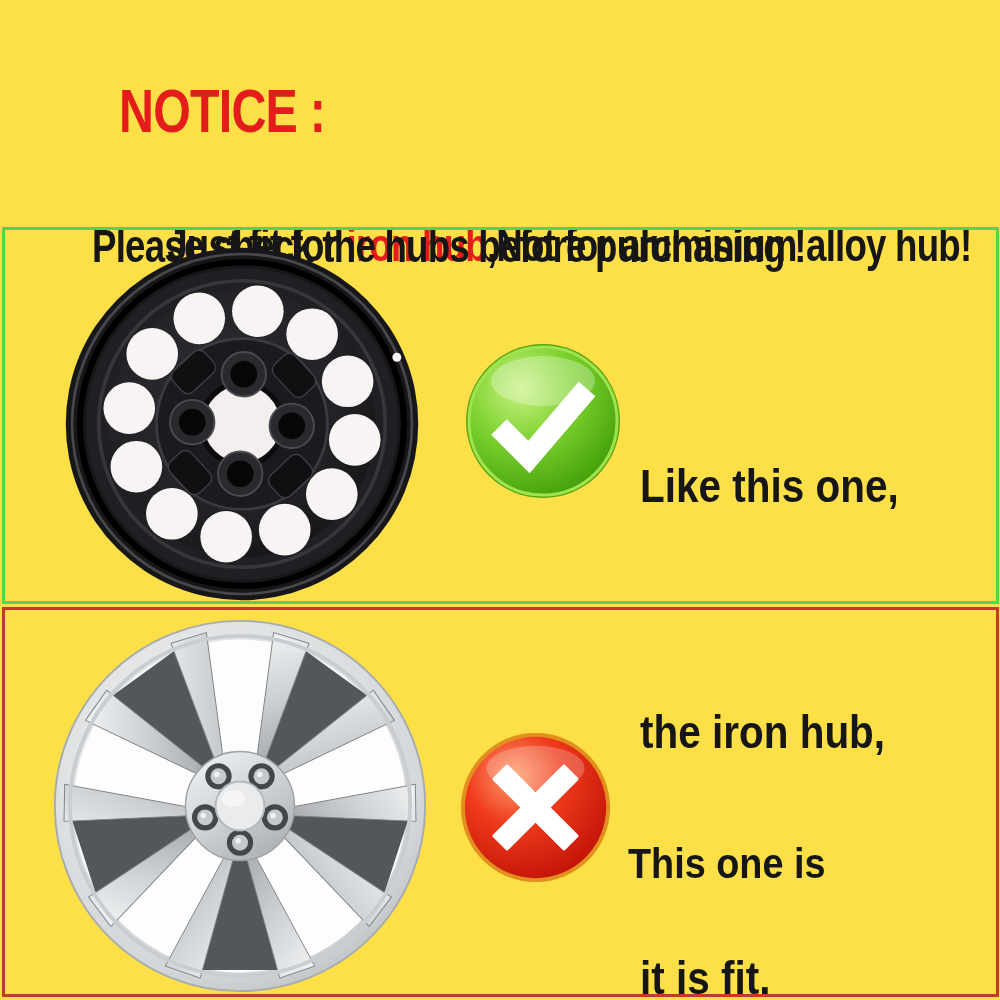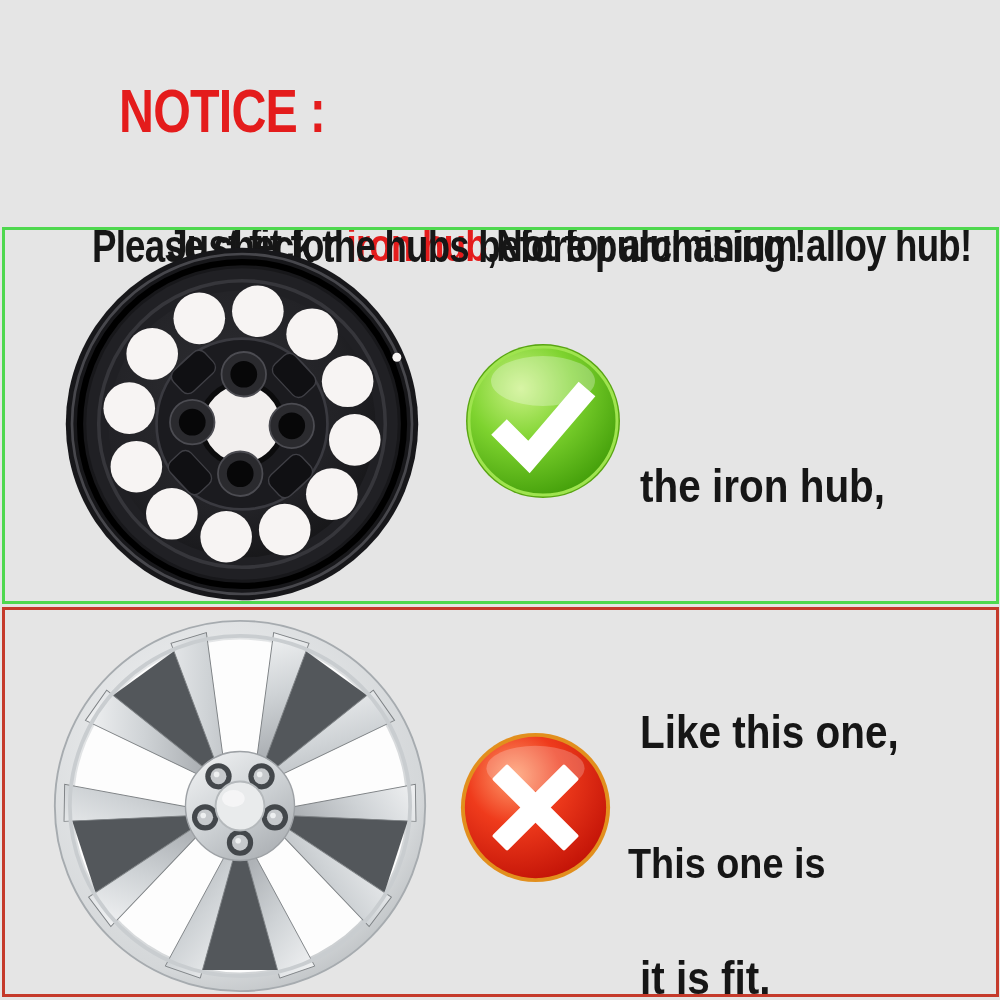--- a/index.html
+++ b/index.html
@@ -1,18 +1,18 @@
 <!DOCTYPE html>
 <html><head>
 <meta charset="utf-8">
 <style>
   html,body{margin:0;padding:0;background:#ffffff;}
   .page{
     position:relative;width:1000px;height:1000px;overflow:hidden;
-    background:#e5e5e5;
+    background:#fde047;
     font-family:"Liberation Sans","DejaVu Sans",sans-serif;
     color:#161616;
   }
   .abs{position:absolute;}
   .condensed{display:inline-block;transform-origin:0 50%;}
   .sx78{transform:scaleX(.78);}
   .sx88{transform:scaleX(.88);}
   .sx90{transform:scaleX(.90);}
   .notice-title{
     left:22px;top:6px;font-size:62px;line-height:70px;font-weight:700;
@@ -126,22 +126,22 @@
         <stop offset="100%" stop-color="#3f9b07"></stop>
       </radialGradient>
     </defs>
     <circle cx="80" cy="80" r="77" fill="#58a512"></circle>
     <circle cx="80" cy="80" r="74" fill="url(#chkGrad)" stroke="#9fe44f" stroke-width="3"></circle>
     <ellipse cx="80" cy="40" rx="52" ry="25" fill="#ffffff" opacity="0.28"></ellipse>
     <path d="M36,86 L66,116 L124,48" fill="none" stroke="#ffffff" stroke-width="22" stroke-linecap="butt" stroke-linejoin="miter"></path>
   </svg>
 
   <div class="abs ptext fit-text">
+    <span class="row"><span class="condensed sx88">Like this one,</span></span>
     <span class="row"><span class="condensed sx88">the iron hub,</span></span>
-    <span class="row"><span class="condensed sx88">Like this one,</span></span>
     <span class="row"><span class="condensed sx88">it is fit.</span></span>
   </div>
 
   <div class="panel panel-nofit"></div>
 
   <svg class="abs" style="left:52px;top:618px;" width="376" height="376" viewBox="0 0 400 400">
     <defs>
       <linearGradient id="silv" x1="0" y1="0" x2="0.7" y2="1">
         <stop offset="0%" stop-color="#f4f5f6"></stop>
         <stop offset="55%" stop-color="#cfd3d6"></stop>

